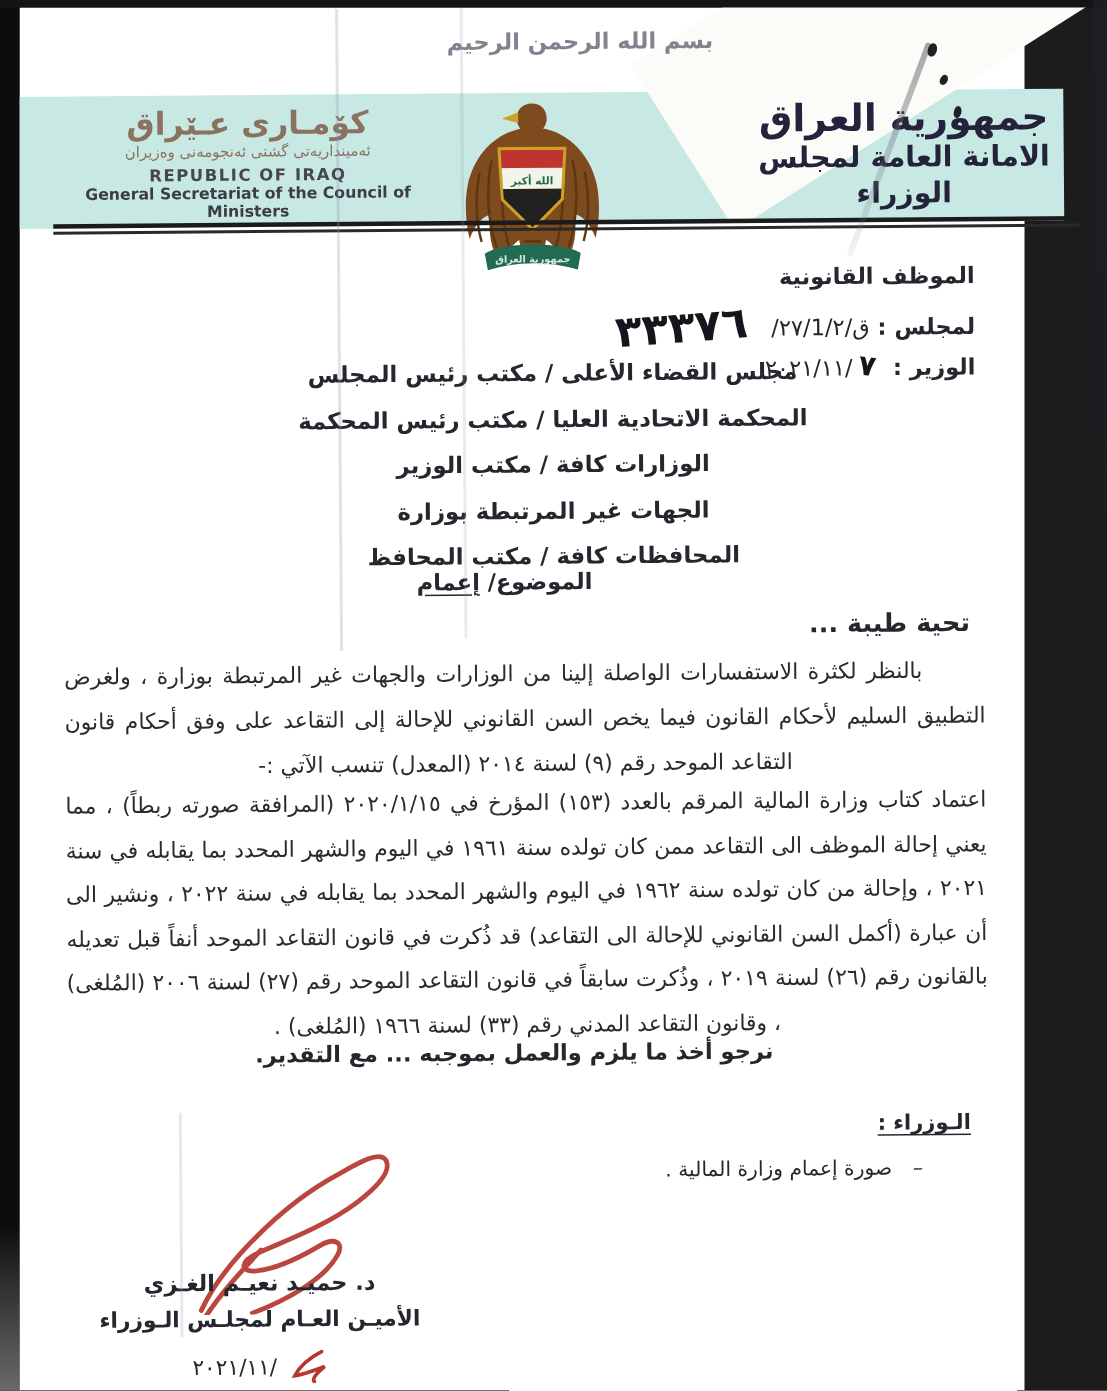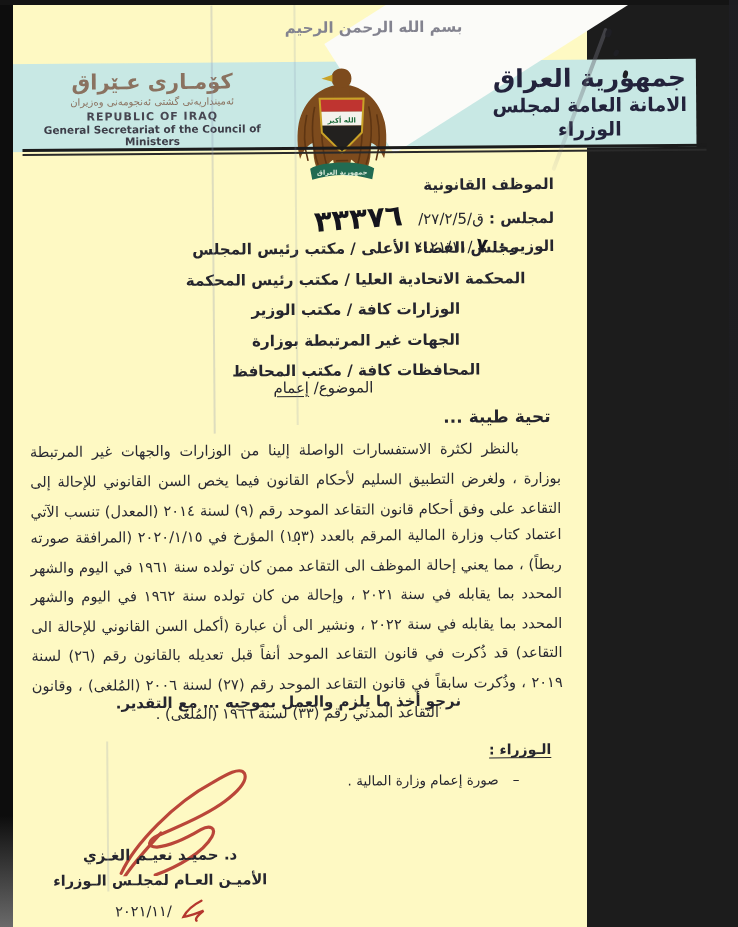--- a/index.html
+++ b/index.html
@@ -1,18 +1,18 @@
 <!DOCTYPE html>
 <html lang="ar"><head>
 <meta charset="utf-8">
 <style>
   html,body{margin:0;padding:0;background:#444;}
   .screenshot{position:relative;width:738px;height:927px;background:#1c1c1c;overflow:hidden;
     font-family:"DejaVu Sans", sans-serif;color:#26262e;}
-  .page{position:absolute;left:0;top:5px;width:587px;height:922px;background:#fef9c3;}
+  .page{position:absolute;left:13px;top:5px;width:670px;height:922px;background:#ffffff;}
   .tilt{position:absolute;inset:0;transform:rotate(-0.45deg);}
   
   .border-left{position:absolute;left:0;top:0;width:13px;height:927px;background:linear-gradient(to bottom,#0d0d0d 88%,#6a6a6a);}
   .border-top{position:absolute;left:0;top:0;width:738px;height:5px;background:#141414;}
   .right-shade{position:absolute;right:0;top:0;width:9px;height:520px;
     background:linear-gradient(to bottom,rgba(30,30,35,.9) 0%,rgba(30,30,35,.75) 55%,rgba(30,30,35,0) 100%);}
   .vline{position:absolute;background:rgba(140,152,180,.28);}
   .streak{position:absolute;left:608px;top:25px;width:4px;height:152px;transform:rotate(21deg);transform-origin:top left;
     background:linear-gradient(to bottom,rgba(95,95,105,.55),rgba(150,150,160,.10));border-radius:2px;}
   .dot{position:absolute;background:#1f1f24;border-radius:45% 55% 50% 50%;}
@@ -37,21 +37,21 @@
   .refline{position:absolute;right:31px;white-space:nowrap;direction:rtl;font-size:15px;}
   .refline .lbl{font-weight:bold;}
   .hand-number{display:inline-block;font-size:29px;font-weight:bold;letter-spacing:4px;color:#15151d;
     transform:rotate(-4deg);margin-inline-start:16px;vertical-align:-4px;}
   .hand-day{display:inline-block;font-size:19px;font-weight:bold;color:#15151d;transform:rotate(7deg);
     margin-inline-start:6px;margin-inline-end:4px;}
   
   .recipients{position:absolute;left:357px;top:229px;transform:translateX(-50%);width:max-content;
     text-align:center;font-size:15.2px;font-weight:bold;line-height:30.5px;direction:rtl;}
   .subject{position:absolute;left:324px;top:374px;transform:translateX(-50%);white-space:nowrap;
-    font-size:15px;font-weight:normal;direction:rtl;}
+    font-size:15px;font-weight:bold;direction:rtl;}
   .subject .subj-value{text-decoration:underline;text-underline-offset:3px;}
   
   .greeting{position:absolute;right:36px;top:403px;font-size:17px;font-weight:bold;direction:rtl;}
   .para{position:absolute;left:30px;right:26px;direction:rtl;text-align:justify;text-align-last:center;
     font-size:14.6px;color:#2a2a32;}
   .p1{top:430px;line-height:30px;text-indent:42px;}
   .p2{top:516px;line-height:29.5px;}
   .closing{position:absolute;left:0;right:14px;top:688px;text-align:center;font-size:15px;font-weight:bold;direction:rtl;}
   
   .att-title{position:absolute;right:38px;top:738px;font-size:14px;font-weight:bold;text-decoration:underline;
@@ -117,21 +117,21 @@
         </svg>
       </div>
 
       <div class="rules">
         <div class="r1"></div>
           <div class="r2"></div>
       </div>
 
       <div class="dept">الموظف القانونية</div>
       <div class="refline" style="top:197px;">
-        <span class="lbl">لمجلس : </span><span>ق/‏5/‏٢/‏٢٧/</span><span class="hand-number">٣٣٣٧٦</span>
+        <span class="lbl">لمجلس : </span><span>ق/‏٢/‏1/‏٢٧/</span><span class="hand-number">٣٣٣٧٦</span>
       </div>
       <div class="refline" style="top:230px;">
         <span class="lbl">الوزير : </span><span class="hand-day">٧</span><span>/‏١١/‏٢٠٢١</span>
       </div>
 
       <div class="recipients">
         <div>مجلس القضاء الأعلى / مكتب رئيس المجلس</div>
         <div>المحكمة الاتحادية العليا / مكتب رئيس المحكمة</div>
         <div>الوزارات كافة / مكتب الوزير</div>
         <div>الجهات غير المرتبطة بوزارة</div>

